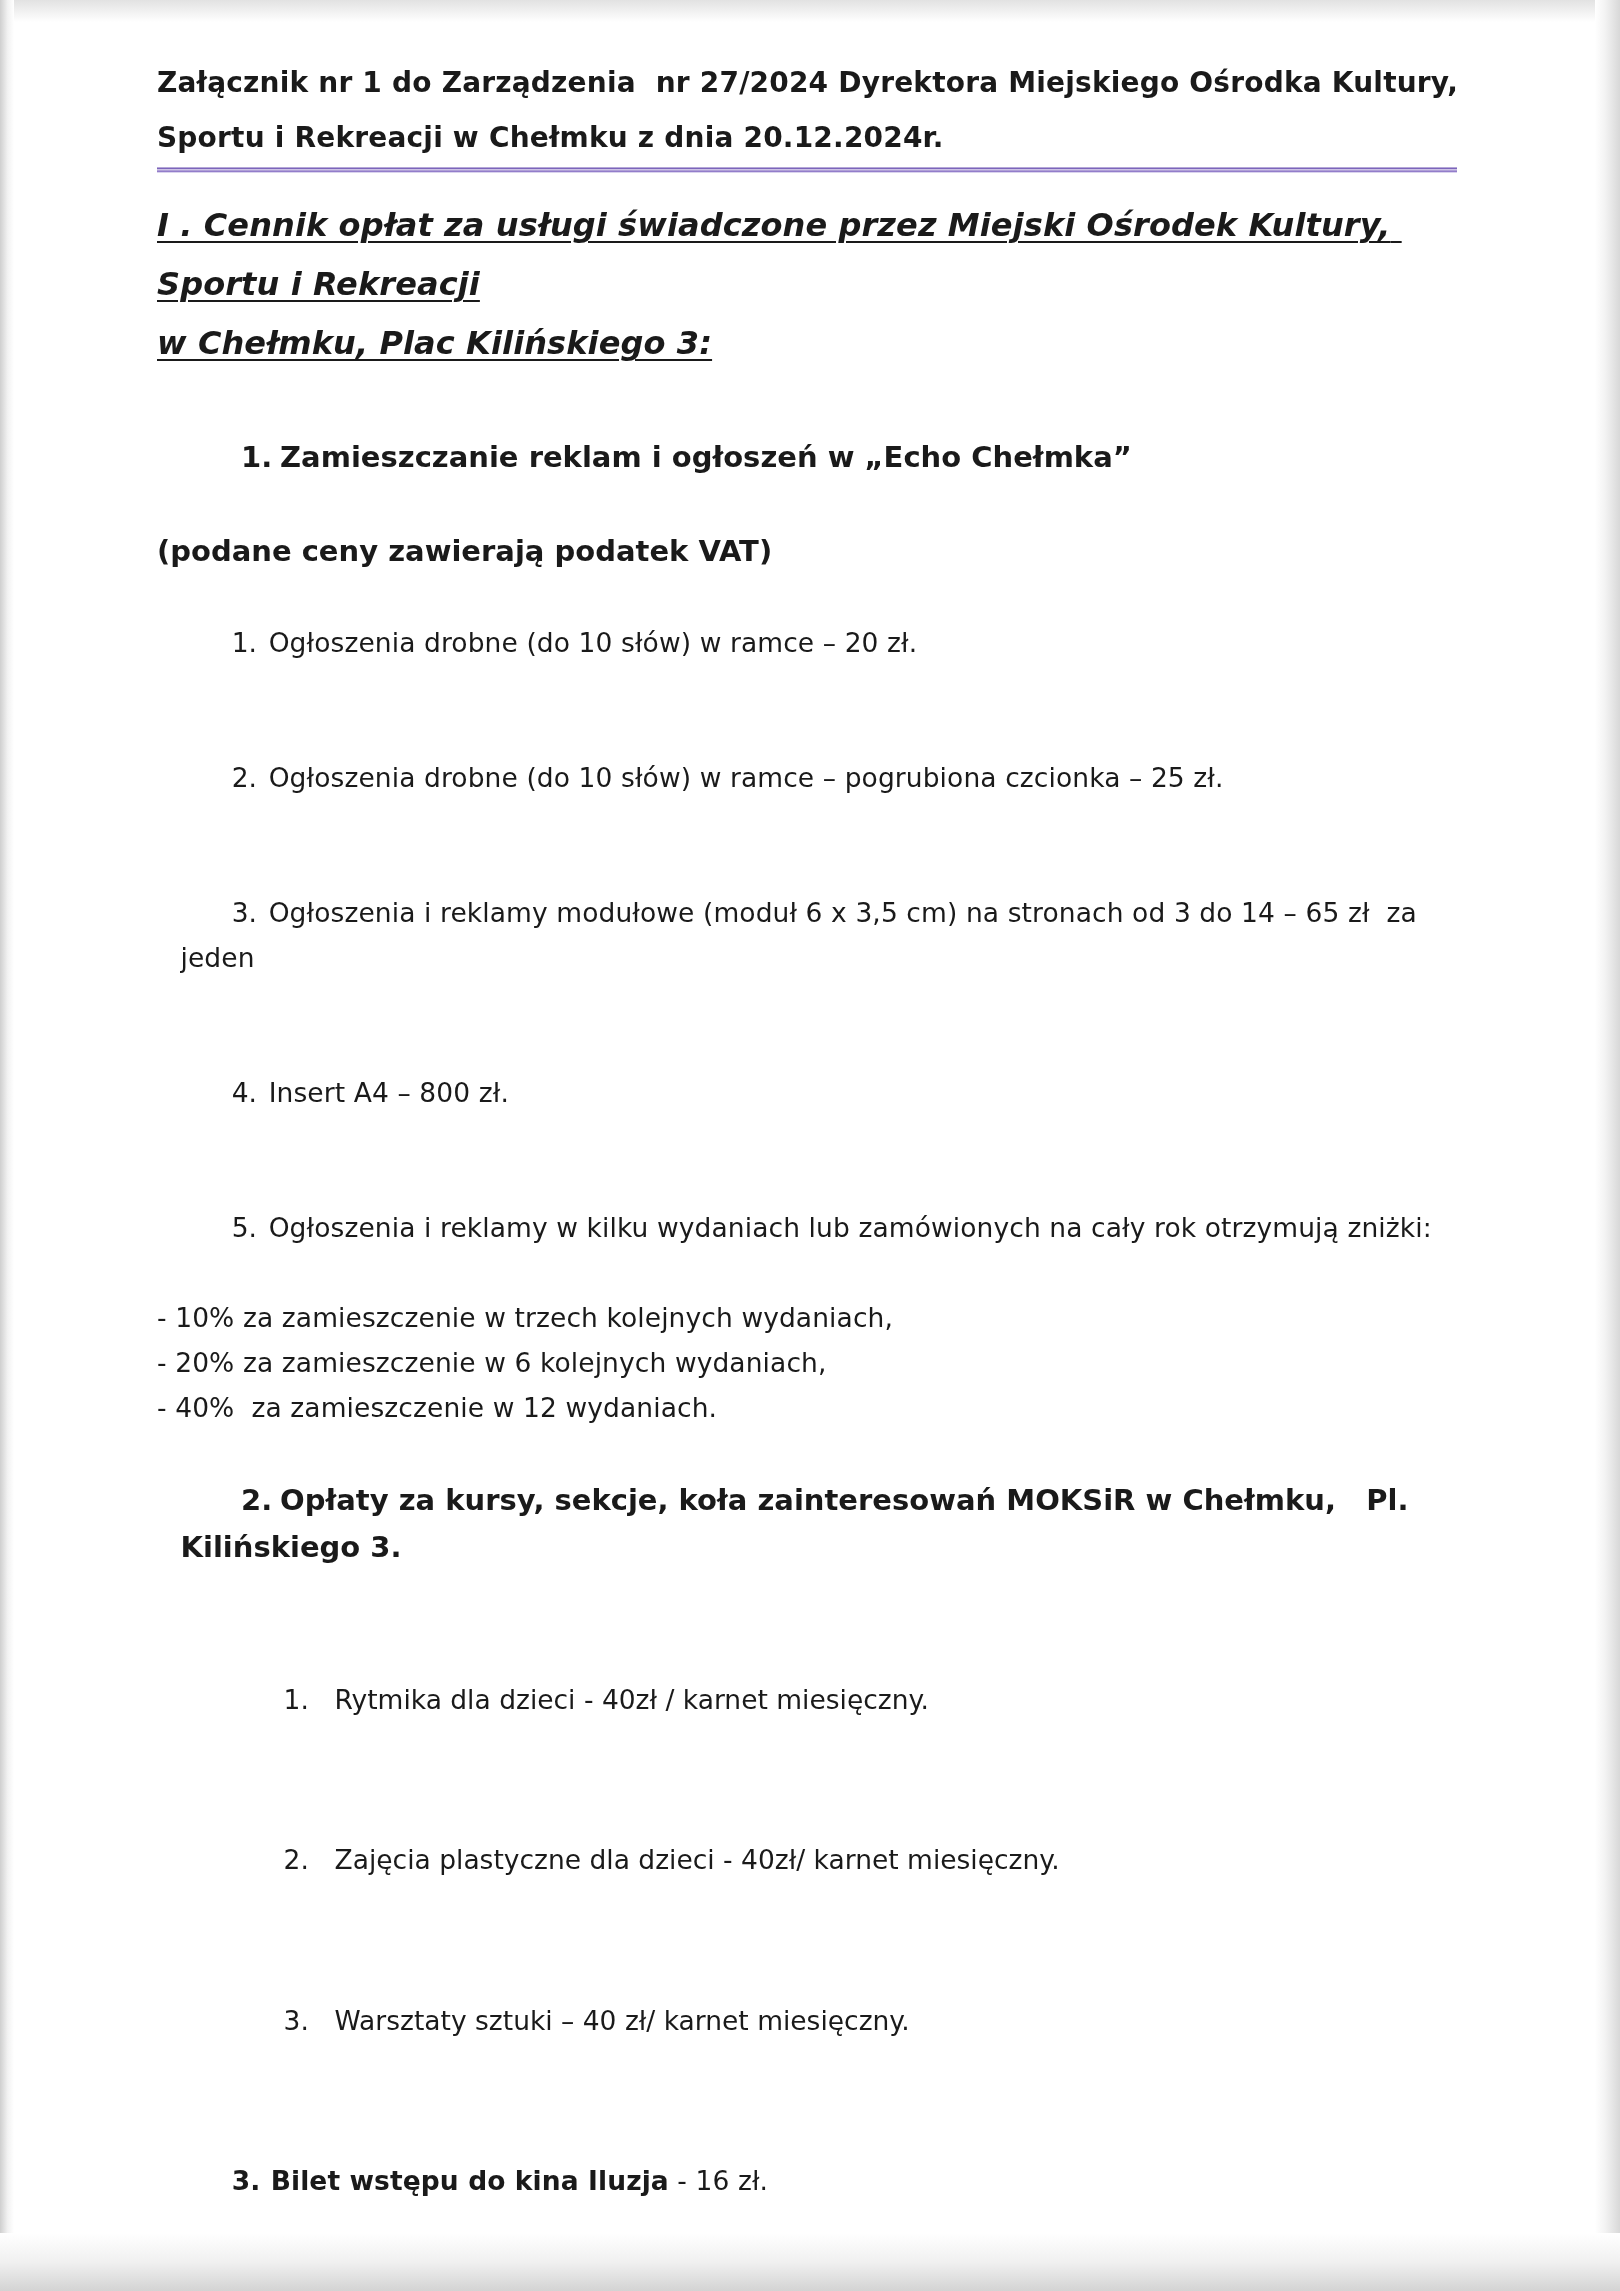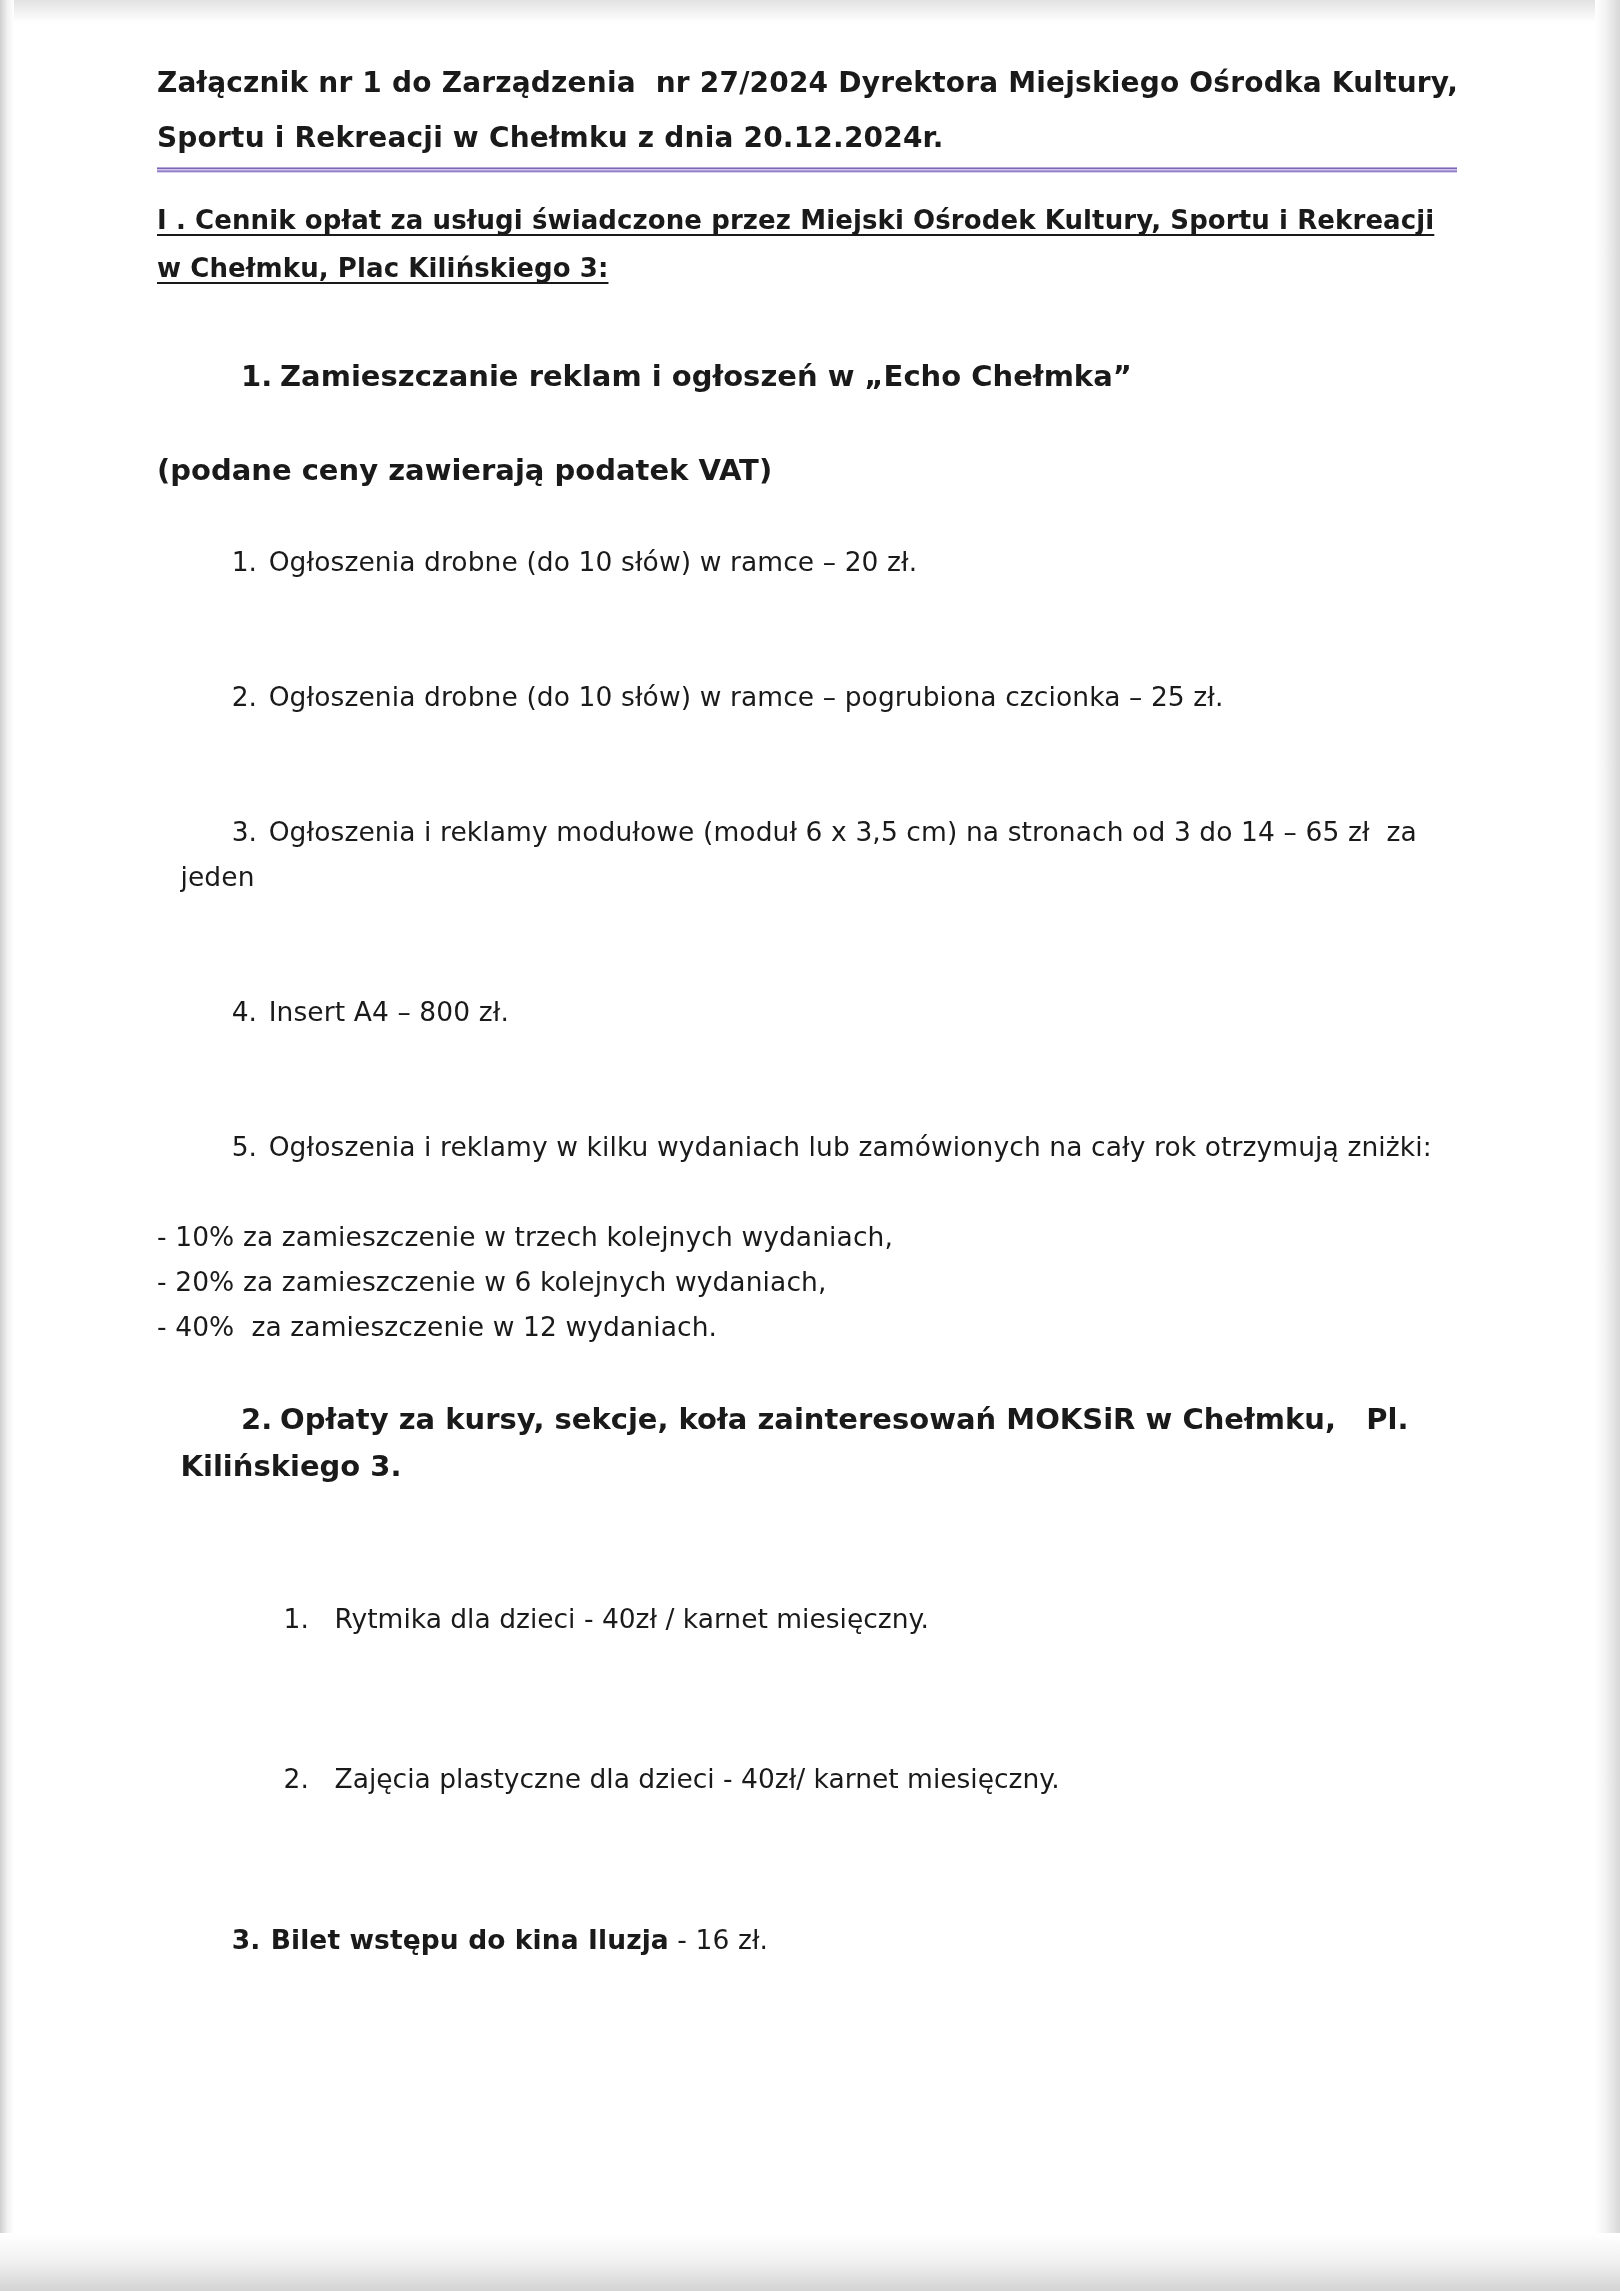--- a/index.html
+++ b/index.html
@@ -63,25 +63,26 @@
     font-size: 26.5px;
     line-height: 45px;
     white-space: pre-wrap;
     letter-spacing: 0.1px;
   }
   .bold {
     font-weight: bold;
     text-align: right;
   }
   .hdr {
-    font-size: 26px;
-    font-weight: bold;
-    line-height: 48px;
+    font-size: 32px;
+    font-weight: bold;
+    line-height: 59px;
     letter-spacing: 0.1px;
     white-space: pre-wrap;
+    font-style: italic;
   }
   .u {
     text-decoration: underline;
     text-underline-offset: 4.9px;
     text-decoration-thickness: 2px;
   }
   .sec-title {
     font-size: 29px;
     font-weight: bold;
     line-height: 47px;
@@ -188,20 +189,23 @@
     </div>
 
     <div class="gap-sm"></div>
 
     <div class="sub-item">
       <span class="sub-num">1.</span><span>Rytmika dla dzieci - 40zł / karnet miesięczny.</span>
     </div>
     <div class="sub-item">
       <span class="sub-num">2.</span><span>Zajęcia plastyczne dla dzieci - 40zł/ karnet miesięczny.</span>
     </div>
+    <div class="sub-item">
+      <span class="sub-num">3.</span><span>Warsztaty sztuki – 40 zł/ karnet miesięczny.</span>
+    </div>
 
     <div class="ln indent-1">
       <span class="num-inline-b">3.</span><span class="bold">Bilet wstępu do kina Iluzja</span><span> - 16 zł.</span>
     </div>
     <div class="ln indent-2">
       
     </div>
 
   </div>
 </div>

